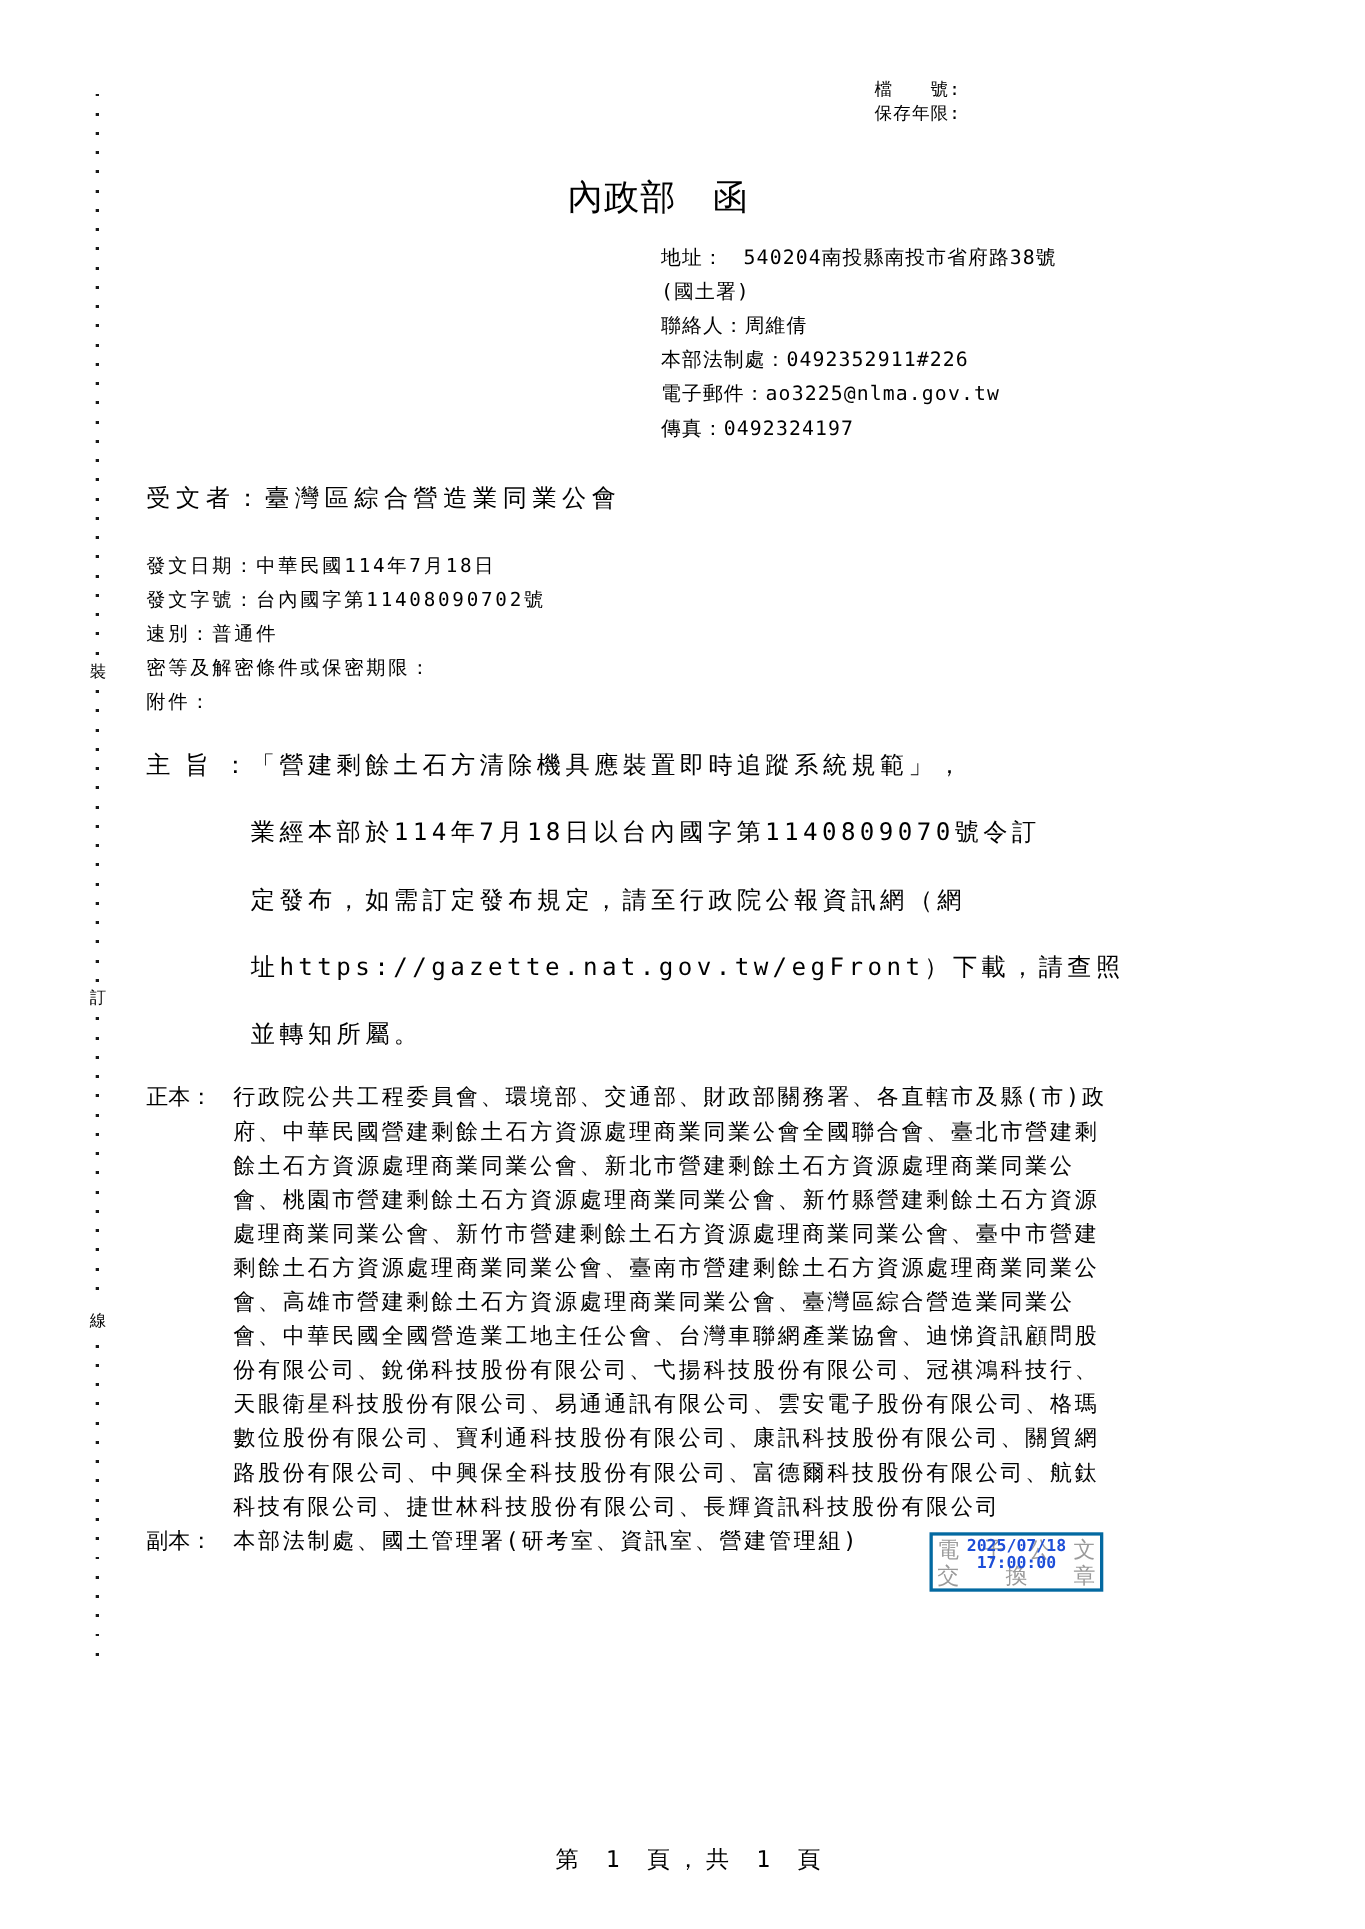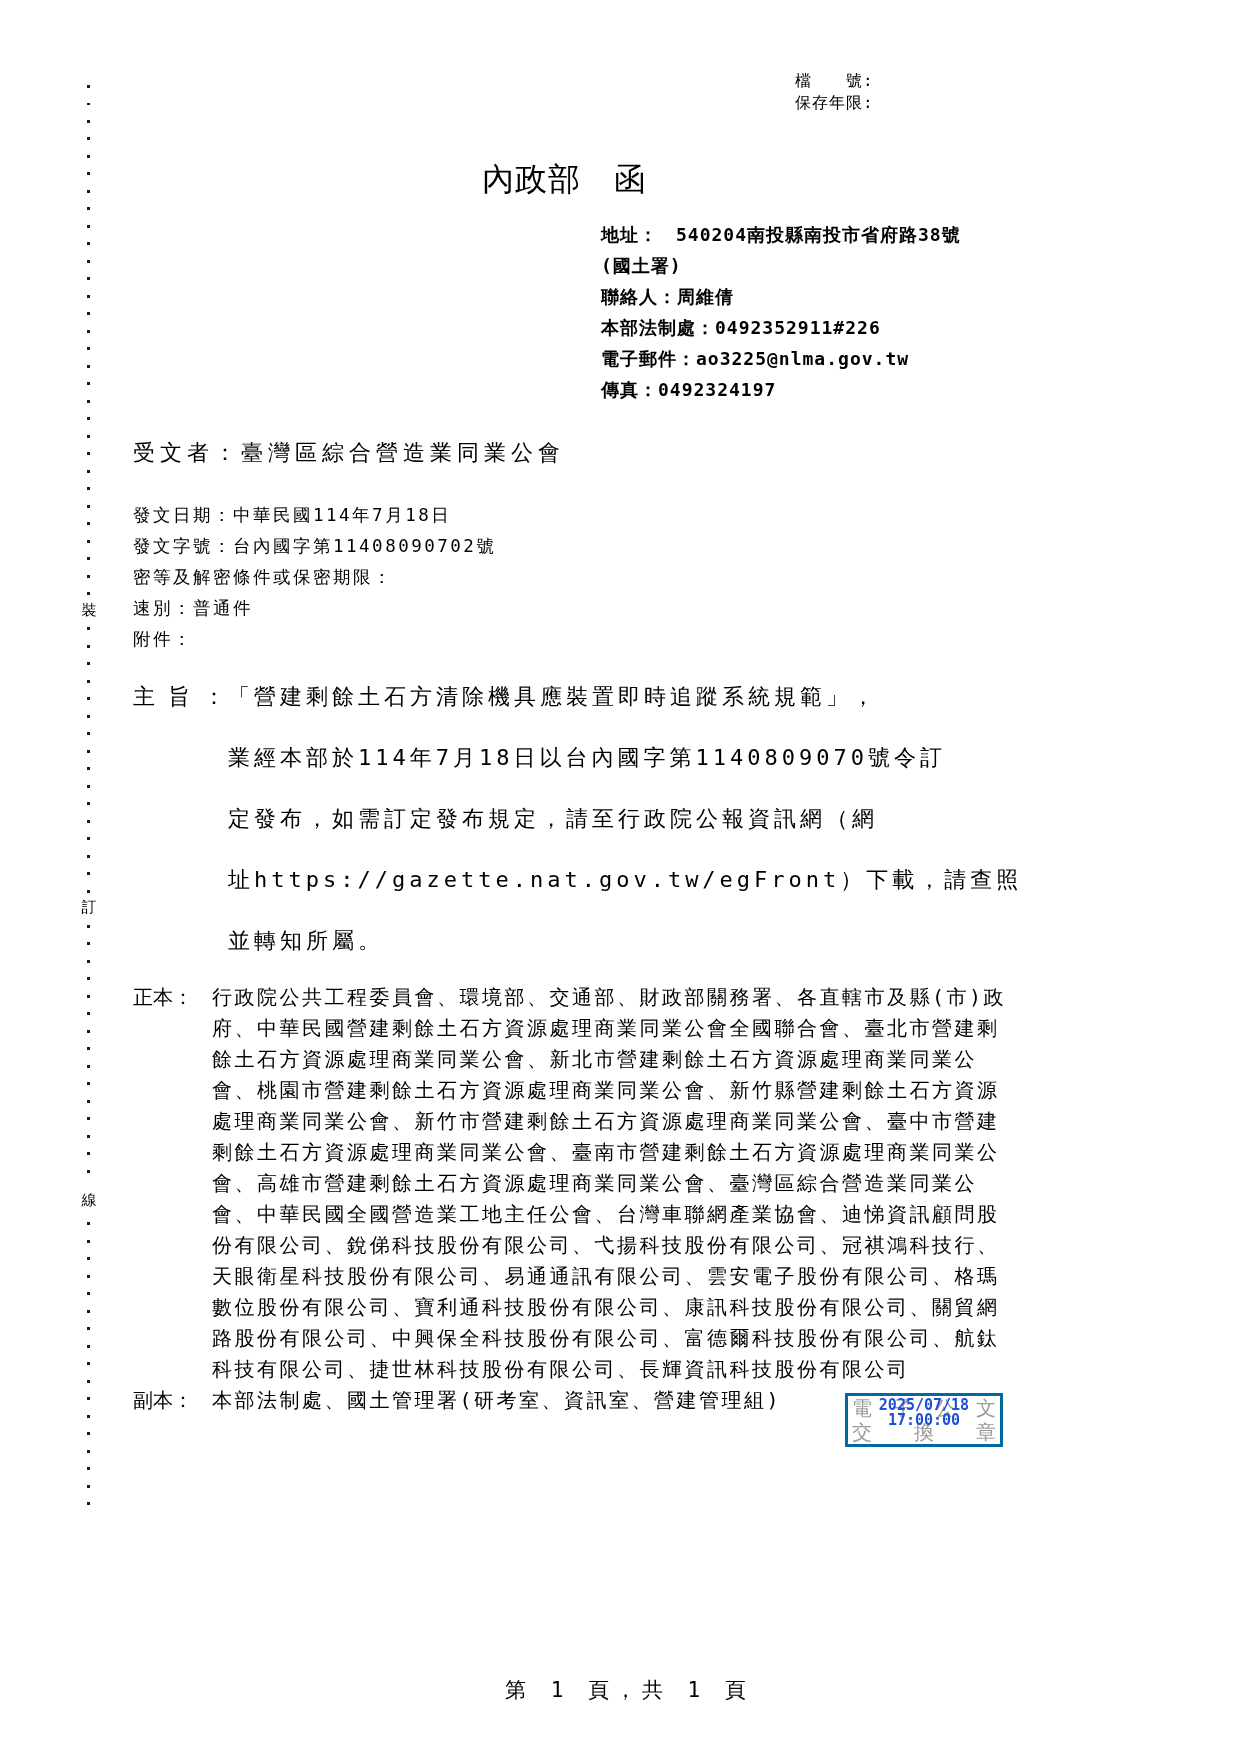--- a/index.html
+++ b/index.html
@@ -11,24 +11,24 @@
     color:#000;
     font-family:"DejaVu Sans Mono","DejaVu Serif",serif;
     overflow:hidden;
   }
   .abs { position:absolute; }
 
   
   .file-block { left:795px; top:70px; font-size:16px; line-height:22px; letter-spacing:1px; }
 
   
-  .doc-title { left:482px; top:158px; font-size:32px; letter-spacing:1px; white-space:nowrap; }
+  .doc-title { left:516px; top:158px; font-size:32px; letter-spacing:1px; white-space:nowrap; }
 
   
-  .sender-block { left:601px; top:219px; font-size:18px; line-height:31px; letter-spacing:1px; white-space:nowrap;font-weight:bold; }
+  .sender-block { left:601px; top:219px; font-size:18px; line-height:31px; letter-spacing:1px; white-space:nowrap; }
   .addr-gap { margin-left:18px; }
 
   
   .recipient-line { left:133px; top:438px; font-size:22px; letter-spacing:5px; white-space:nowrap; }
 
   
   .meta-block { left:133px; top:500px; font-size:17.5px; line-height:31px; letter-spacing:2.5px; white-space:nowrap; }
 
   
   .subject-block { left:133px; top:666px; font-size:22px; line-height:61px; letter-spacing:4px; width:1000px; }
@@ -91,22 +91,22 @@
     <div><span>傳真：</span><span>0492324197</span></div>
   </div>
 
   <div class="abs recipient-line">
     <span>受文者：</span><span>臺灣區綜合營造業同業公會</span>
   </div>
 
   <div class="abs meta-block">
     <div><span>發文日期：</span><span>中華民國114年7月18日</span></div>
     <div><span>發文字號：</span><span>台內國字第11408090702號</span></div>
+    <div><span>速別：</span><span>普通件</span></div>
     <div><span>密等及解密條件或保密期限：</span><span></span></div>
-    <div><span>速別：</span><span>普通件</span></div>
     <div><span>附件：</span><span></span></div>
   </div>
 
   <div class="abs subject-block">
     <span class="subject-label">主旨：</span>
     <span class="subject-text">「營建剩餘土石方清除機具應裝置即時追蹤系統規範」，
 業經本部於114年7月18日以台內國字第1140809070號令訂
 定發布，如需訂定發布規定，請至行政院公報資訊網（網
 址https://gazette.nat.gov.tw/egFront）下載，請查照
 並轉知所屬。</span>

